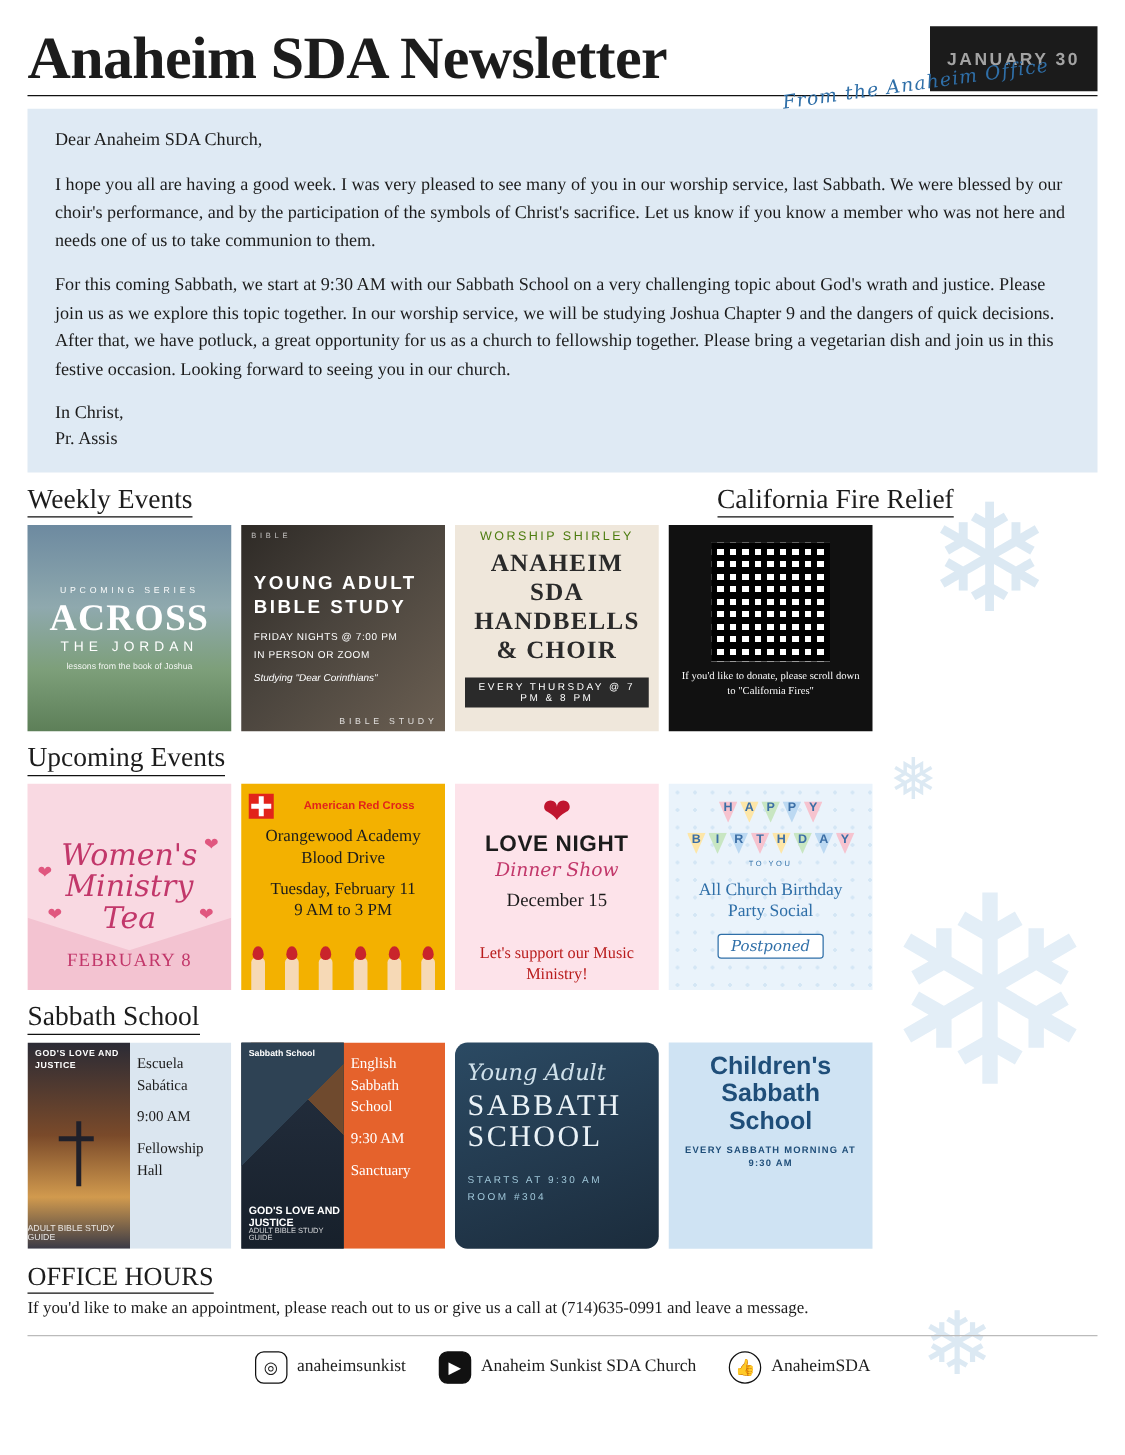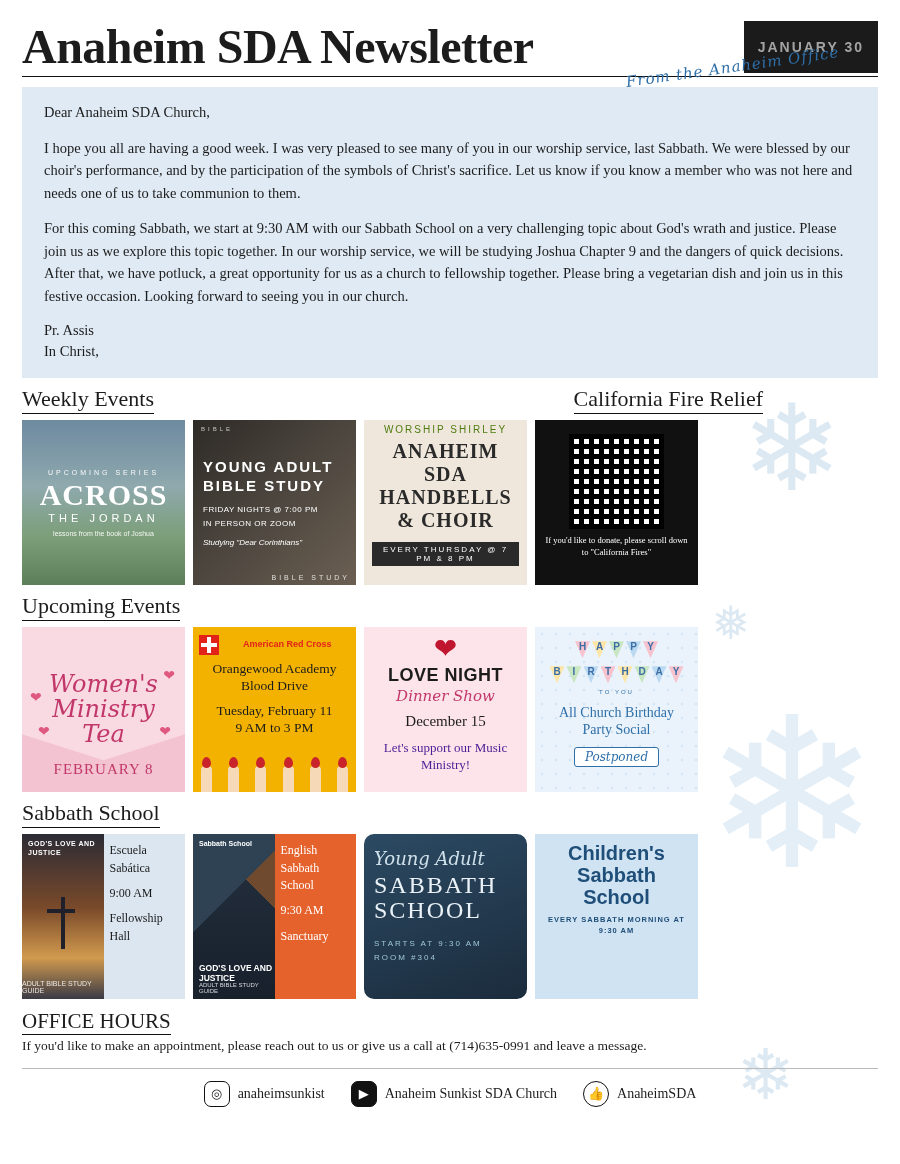--- a/index.html
+++ b/index.html
@@ -144,21 +144,21 @@
   .c-blood .b2{font-family:"Liberation Serif",serif;font-size:13.5px;margin-top:8px;line-height:1.25;}
   .c-blood .hands{position:absolute;left:0;right:0;bottom:0;height:42px;display:flex;align-items:flex-end;justify-content:space-around;}
   .c-blood .hand{width:11px;height:26px;background:#f6d9b6;border-radius:4px 4px 0 0;position:relative;}
   .c-blood .hand i{position:absolute;top:-9px;left:1px;width:9px;height:11px;background:#c9242b;border-radius:50% 50% 50% 50%/60% 60% 40% 40%;}
 
   .c-love{background:#fde3ea; color:#1c1c1c; text-align:center; padding:6px; justify-content:flex-start;}
   .c-love .bigheart{font-size:28px;color:#c0152f;line-height:1;margin-top:2px;}
   .c-love .l1{font-weight:bold;font-size:18px;letter-spacing:.5px;margin-top:2px;}
   .c-love .l2{font-family:"DejaVu Serif",serif;font-style:italic;color:#c2376a;font-size:15px;margin-top:1px;}
   .c-love .l3{font-family:"Liberation Serif",serif;font-size:15px;margin-top:8px;}
-  .c-love .l4{color:#4c1d95;font-family:"Liberation Serif",serif;font-size:13px;margin-top:10px;line-height:1.3;}
+  .c-love .l4{color:#b91c1c;font-family:"Liberation Serif",serif;font-size:13px;margin-top:24px;line-height:1.3;}
 
   .c-bday{background:#eaf3fb;color:#2f6fa8;text-align:center;padding:6px;justify-content:flex-start;
     background-image:radial-gradient(#d4e6f5 1.5px, transparent 1.6px);background-size:14px 14px;}
   .c-bday .bunting{display:flex;justify-content:center;gap:2px;margin-top:8px;}
   .c-bday .bunting span{display:inline-block;width:15px;height:17px;font-size:10px;font-weight:bold;color:#3b6ea5;
     clip-path:polygon(0 0,100% 0,50% 100%); line-height:1.1;}
   .c-bday .b-title{font-family:"Liberation Serif",serif;font-size:14px;line-height:1.2;margin-top:10px;}
   .c-bday .b-post{display:inline-block;border:1px solid #2f6fa8;border-radius:3px;background:#fff;
     font-family:"DejaVu Serif",serif;font-style:italic;font-size:12px;padding:2px 10px;margin-top:8px;}
   .c-bday .tiny{font-size:6px;letter-spacing:2px;margin-top:6px;}
@@ -253,22 +253,22 @@
   </div>
   <div class="script-note">From the Anaheim Office</div>
   <div class="rule"></div>
 
   
   <div class="letter">
     <p>Dear Anaheim SDA Church,</p>
     <p>I hope you all are having a good week. I was very pleased to see many of you in our worship service, last Sabbath. We were blessed by our choir's performance, and by the participation of the symbols of Christ's sacrifice. Let us know if you know a member who was not here and needs one of us to take communion to them.</p>
     <p>For this coming Sabbath, we start at 9:30 AM with our Sabbath School on a very challenging topic about God's wrath and justice. Please join us as we explore this topic together. In our worship service, we will be studying  Joshua Chapter 9 and the dangers of quick decisions. After that, we have potluck, a great opportunity for us as a church to fellowship together. Please bring a vegetarian dish and join us in this festive occasion. Looking forward to seeing you in our church.</p>
     <div class="sig">
+      <div>In Christ,</div>
       <div>Pr. Assis</div>
-      <div>In Christ,</div>
     </div>
   </div>
 
   
   <div class="section-head-row">
     <div class="section-title">Weekly Events </div>
     <div class="spacer"></div>
     <div class="section-title" style="margin-right:115px;">California Fire Relief</div>
   </div>
 

